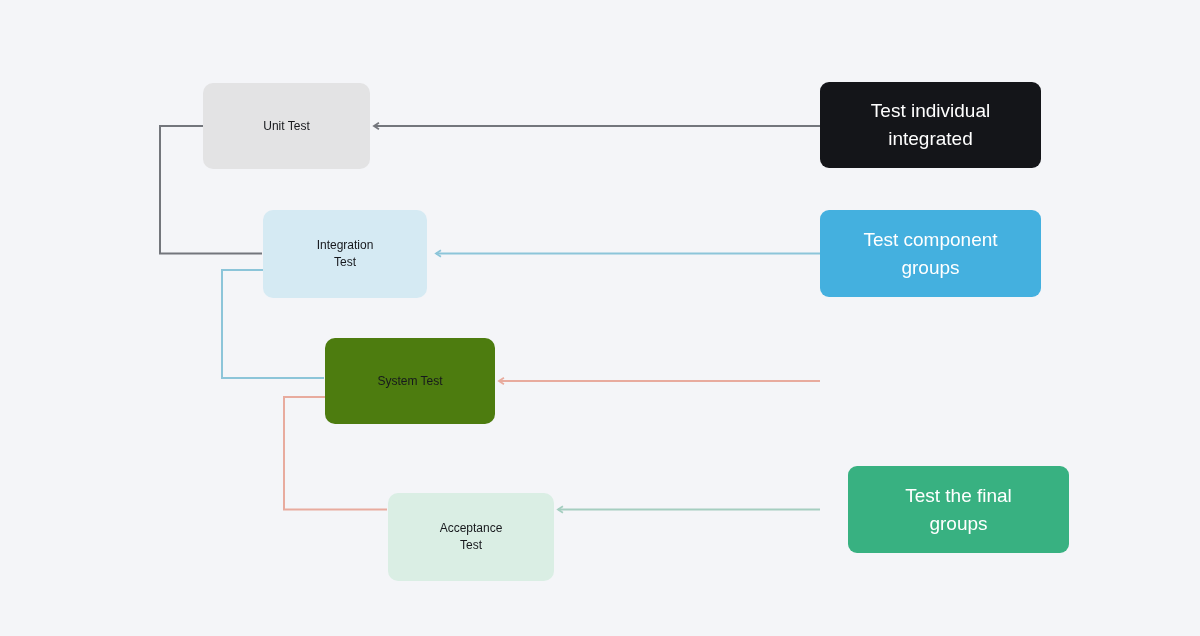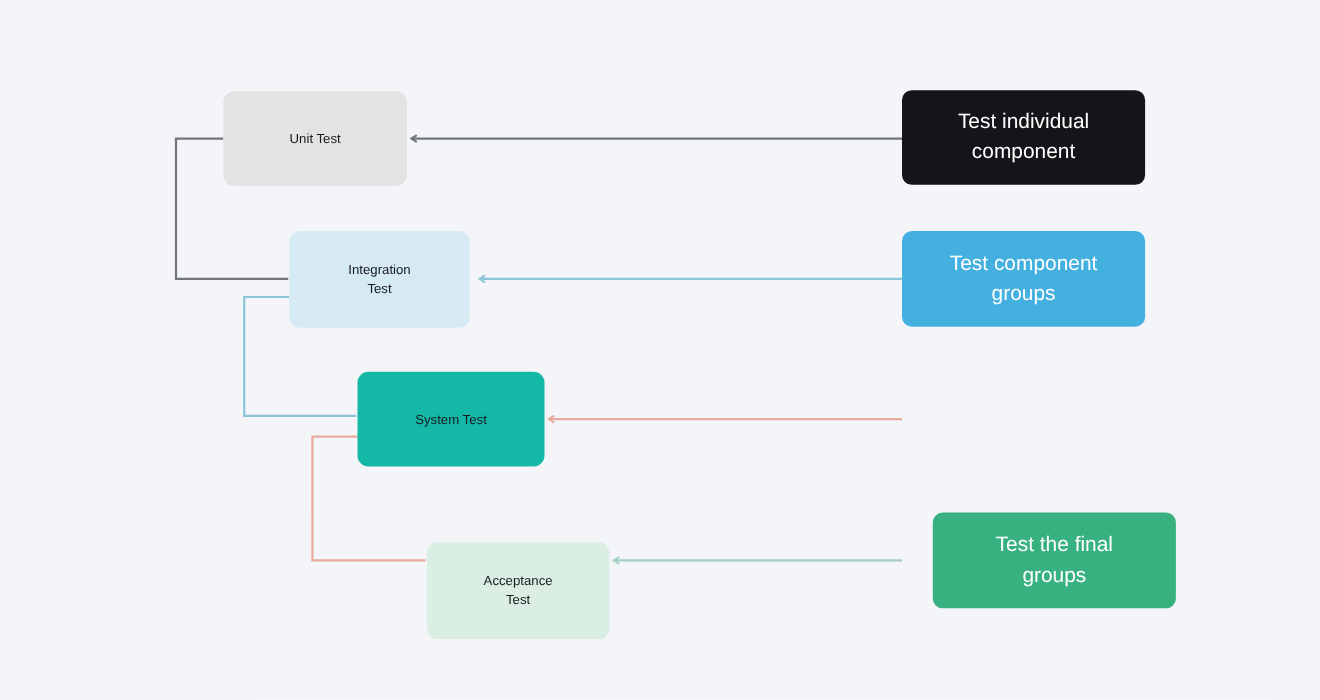--- a/index.html
+++ b/index.html
@@ -14,21 +14,21 @@
   .node,.card{
     position:absolute;display:flex;align-items:center;justify-content:center;
     text-align:center;border-radius:10px;
   }
   .node{font-size:12px;font-weight:500;color:#17191d;line-height:1.38;}
   .card{font-size:19px;font-weight:500;color:#ffffff;line-height:1.45;border-radius:9px;}
   .line{display:block;}
   
   .n0{left:203px;top:83px;width:167px;height:86px;background:#e3e3e4;}
   .n1{left:263px;top:210px;width:164px;height:88px;background:#d5eaf3;}
-  .n2{left:325px;top:338px;width:170px;height:86px;background:#14b8a6;}
+  .n2{left:325px;top:338px;width:170px;height:86px;background:#4d7c0f;}
   .n3{left:388px;top:465px;width:166px;height:88px;background:#daeee4;margin-top:28px;}
   
   .c0{left:820px;top:82px;width:221px;height:86px;background:#141519;}
   .c1{left:820px;top:210px;width:221px;height:87px;background:#44b0df;}
   .c2{left:820px;top:338px;width:221px;height:88px;background:#ea6450;}
   .c3{left:848px;top:466px;width:221px;height:87px;background:#38b181;}
 </style>
 </head>
 <body>
 
@@ -82,21 +82,21 @@
   <div class="node n3">
     <div>
       <span class="line">Acceptance</span>
       <span class="line">Test</span>
     </div>
   </div>
 
   <div class="card c0">
     <div>
       <span class="line">Test individual</span>
-      <span class="line">component</span>
+      <span class="line">integrated</span>
     </div>
   </div>
 
   <div class="card c1">
     <div>
       <span class="line">Test component</span>
       <span class="line">groups</span>
     </div>
   </div>
 

